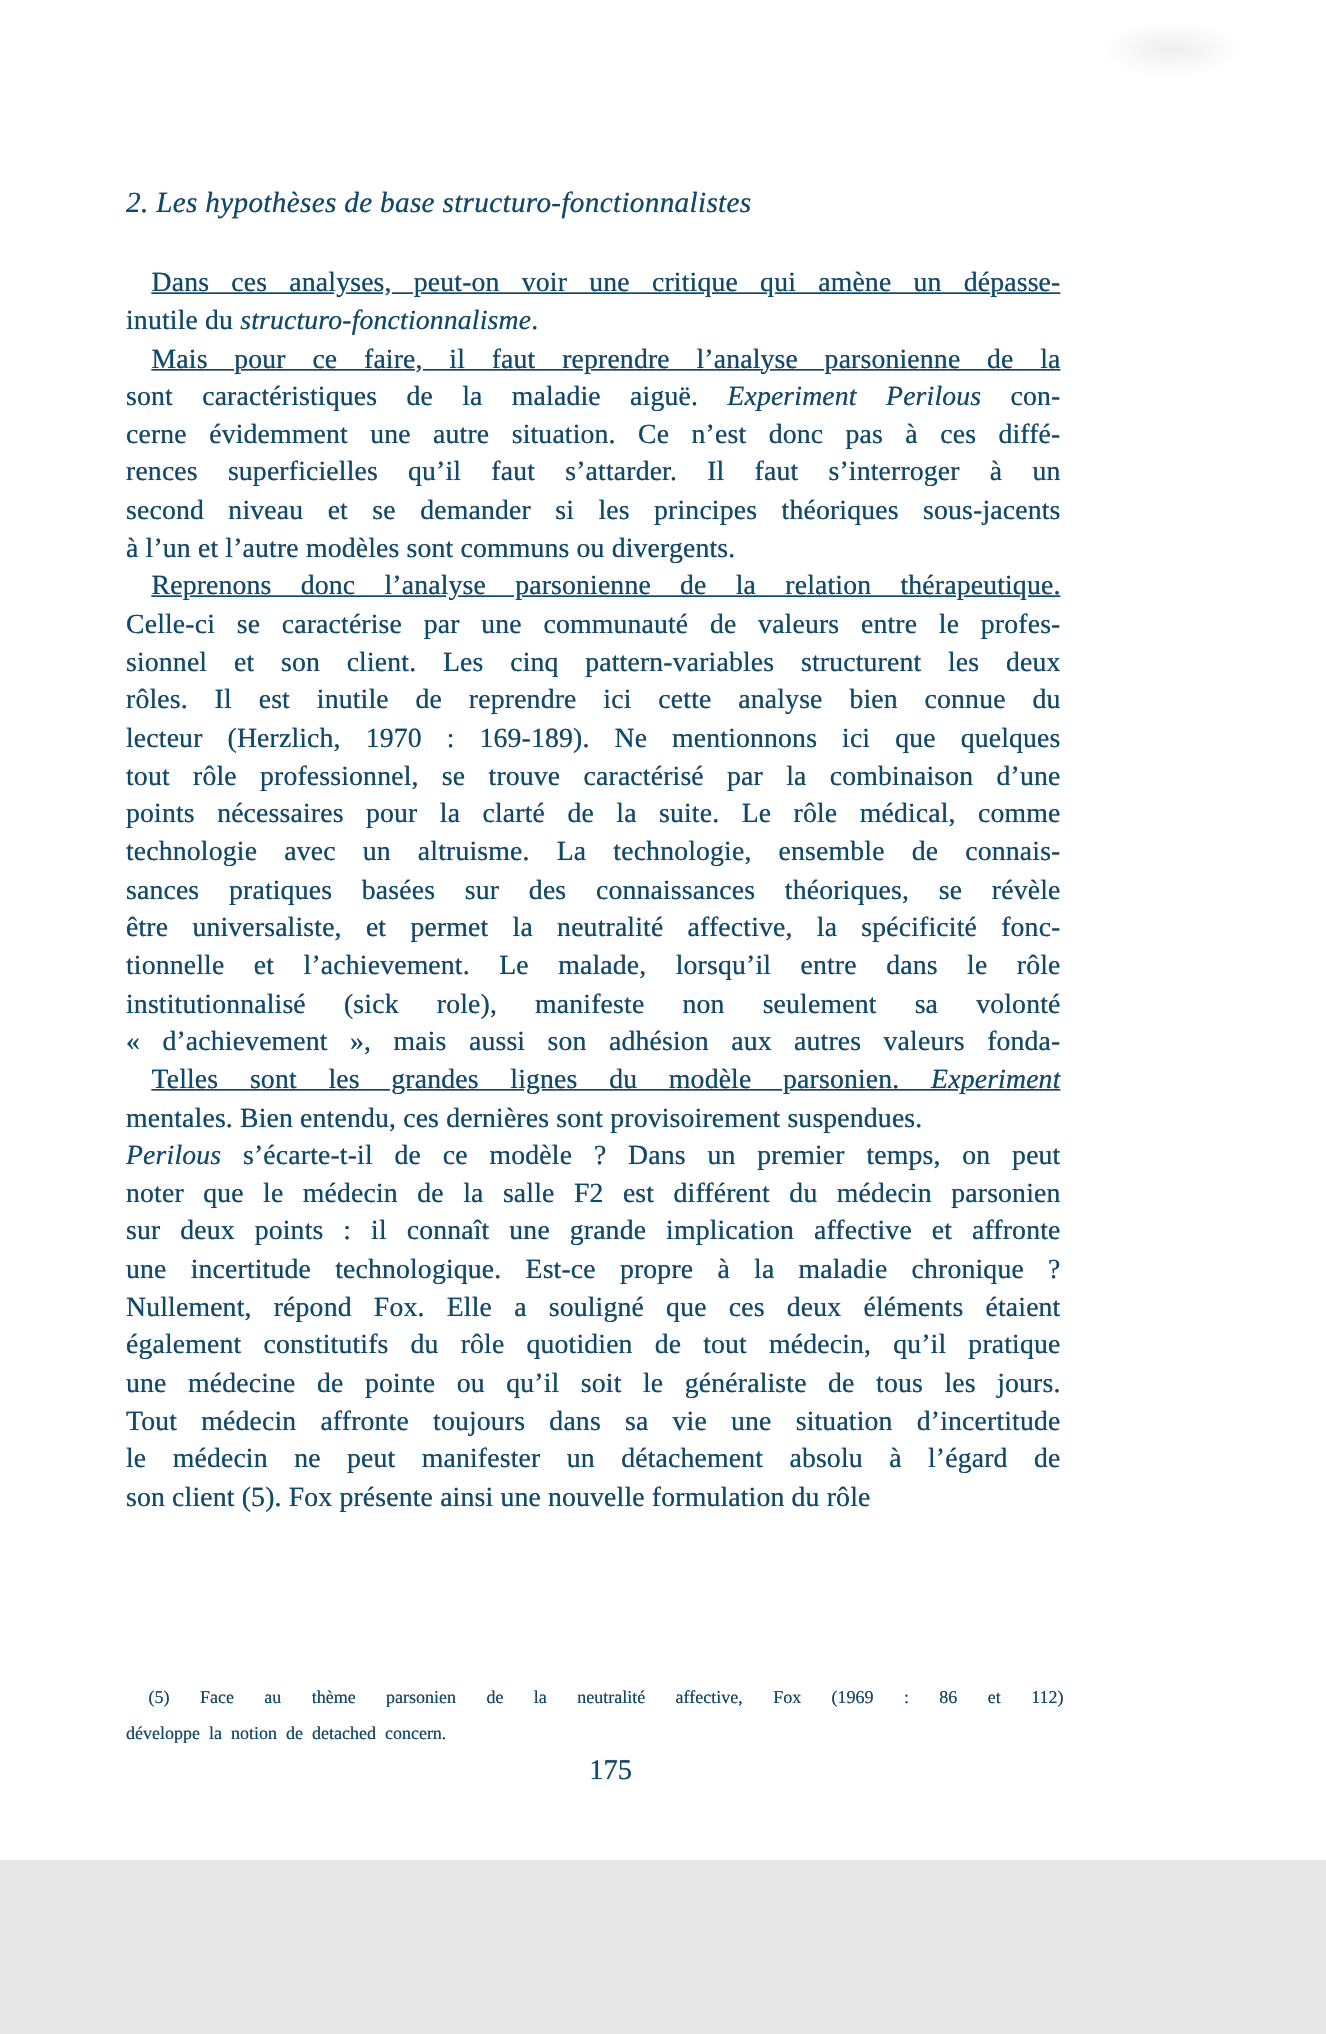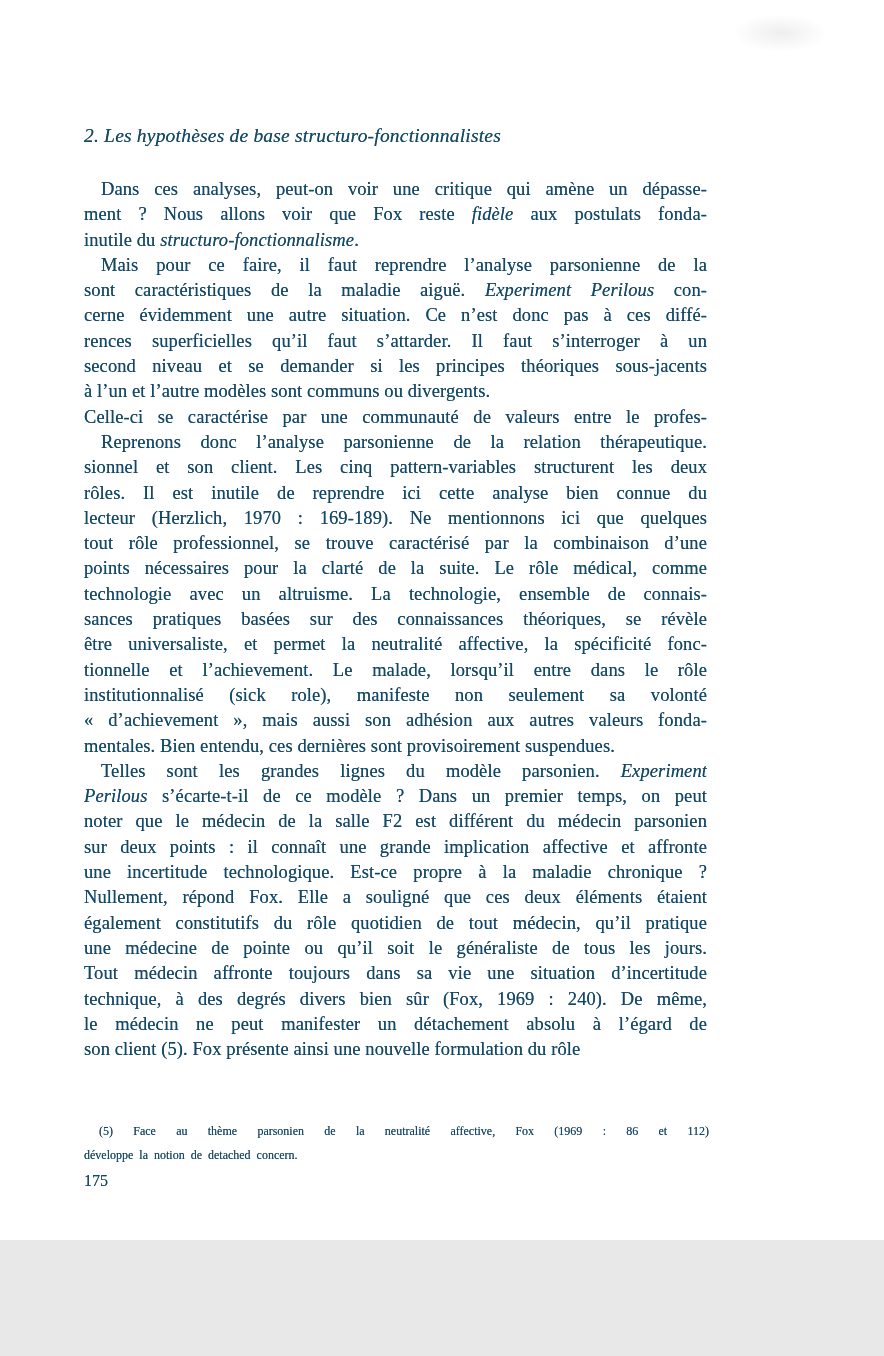--- a/index.html
+++ b/index.html
@@ -40,89 +40,87 @@
   .line {
     height: 25.3px;
     line-height: 25.3px;
     font-size: 18.5px;
     text-align: justify;
     text-align-last: justify;
     overflow: hidden;
     letter-spacing: 0.1px;
     text-shadow: 0 0 0.5px rgba(20,20,20,0.65);
   }
-  .line.indent { text-indent: 17px; }
+  .line.indent { text-indent: 17px; text-decoration: underline; }
   .line.last { text-align-last: left; }
   .footnote {
     position: absolute;
     left: 84px; top: 1119px;
     width: 625px;
   }
   .fline {
     height: 24px;
     line-height: 24px;
     font-size: 12px;
     text-align: justify;
     text-align-last: justify;
     overflow: hidden;
     text-shadow: 0 0 0.4px rgba(20,20,20,0.6);
   }
   .fline.indent { text-indent: 15px; }
   .fline.last { text-align-last: left; word-spacing: 3px; }
   .page-number {
     position: absolute;
-    left: 84px; top: 1168px;
+    left: 97px; top: 1168px;
     width: 620px;
-    text-align: left;
-    font-size: 16px;
+    text-align: center;
+    font-size: 19px;
     line-height: 25px;
     text-shadow: 0 0 0.5px rgba(20,20,20,0.65);
   }
   .it { font-style: italic; }
 </style>
 </head>
 <body>
 
 <div class="page">
   <div class="scan-smudge"></div>
   <h2 class="heading">2. Les hypothèses de base structuro-fonctionnalistes</h2>
   <div class="body-text">
       <div class="line indent"><span>Dans ces analyses, peut-on voir une critique qui amène un dépasse-</span></div>
-      <div class="line"><span>ment ? Nous allons voir que Fox reste </span><span class="it">fidèle</span><span> aux postulats fonda-</span></div>
       <div class="line last"><span>inutile du </span><span class="it">structuro-fonctionnalisme</span><span>.</span></div>
       <div class="line indent"><span>Mais pour ce faire, il faut reprendre l’analyse parsonienne de la</span></div>
       <div class="line"><span>sont caractéristiques de la maladie aiguë. </span><span class="it">Experiment Perilous</span><span> con-</span></div>
       <div class="line"><span>cerne évidemment une autre situation. Ce n’est donc pas à ces diffé-</span></div>
       <div class="line"><span>rences superficielles qu’il faut s’attarder. Il faut s’interroger à un</span></div>
       <div class="line"><span>second niveau et se demander si les principes théoriques sous-jacents</span></div>
       <div class="line last"><span>à l’un et l’autre modèles sont communs ou divergents.</span></div>
+      <div class="line indent"><span>Reprenons donc l’analyse parsonienne de la relation thérapeutique.</span></div>
       <div class="line"><span>Celle-ci se caractérise par une communauté de valeurs entre le profes-</span></div>
-      <div class="line indent"><span>Reprenons donc l’analyse parsonienne de la relation thérapeutique.</span></div>
       <div class="line"><span>sionnel et son client. Les cinq pattern-variables structurent les deux</span></div>
       <div class="line"><span>rôles. Il est inutile de reprendre ici cette analyse bien connue du</span></div>
       <div class="line"><span>lecteur (Herzlich, 1970 : 169-189). Ne mentionnons ici que quelques</span></div>
       <div class="line"><span>tout rôle professionnel, se trouve caractérisé par la combinaison d’une</span></div>
       <div class="line"><span>points nécessaires pour la clarté de la suite. Le rôle médical, comme</span></div>
       <div class="line"><span>technologie avec un altruisme. La technologie, ensemble de connais-</span></div>
       <div class="line"><span>sances pratiques basées sur des connaissances théoriques, se révèle</span></div>
       <div class="line"><span>être universaliste, et permet la neutralité affective, la spécificité fonc-</span></div>
       <div class="line"><span>tionnelle et l’achievement. Le malade, lorsqu’il entre dans le rôle</span></div>
       <div class="line"><span>institutionnalisé (sick role), manifeste non seulement sa volonté</span></div>
       <div class="line"><span>« d’achievement », mais aussi son adhésion aux autres valeurs fonda-</span></div>
+      <div class="line indent"><span>Telles sont les grandes lignes du modèle parsonien. </span><span class="it">Experiment</span></div>
       <div class="line last"><span>mentales. Bien entendu, ces dernières sont provisoirement suspendues.</span></div>
-      <div class="line indent"><span>Telles sont les grandes lignes du modèle parsonien. </span><span class="it">Experiment</span></div>
       <div class="line"><span class="it">Perilous</span><span> s’écarte-t-il de ce modèle ? Dans un premier temps, on peut</span></div>
       <div class="line"><span>noter que le médecin de la salle F2 est différent du médecin parsonien</span></div>
       <div class="line"><span>sur deux points : il connaît une grande implication affective et affronte</span></div>
       <div class="line"><span>une incertitude technologique. Est-ce propre à la maladie chronique ?</span></div>
       <div class="line"><span>Nullement, répond Fox. Elle a souligné que ces deux éléments étaient</span></div>
       <div class="line"><span>également constitutifs du rôle quotidien de tout médecin, qu’il pratique</span></div>
       <div class="line"><span>une médecine de pointe ou qu’il soit le généraliste de tous les jours.</span></div>
       <div class="line"><span>Tout médecin affronte toujours dans sa vie une situation d’incertitude</span></div>
-      <div class="line"><span>technique, à des degrés divers bien sûr (Fox, 1969 : 240). De même,</span></div>
       <div class="line"><span>le médecin ne peut manifester un détachement absolu à l’égard de</span></div>
       <div class="line last"><span>son client (5). Fox présente ainsi une nouvelle formulation du rôle</span></div>
     </div>
   <div class="footnote">
       <div class="fline indent"><span>(5) Face au thème parsonien de la neutralité affective, Fox (1969 : 86 et 112)</span></div>
       <div class="fline last"><span>développe la notion de detached concern.</span></div>
     </div>
   <div class="page-number">175</div>
 </div>
 

